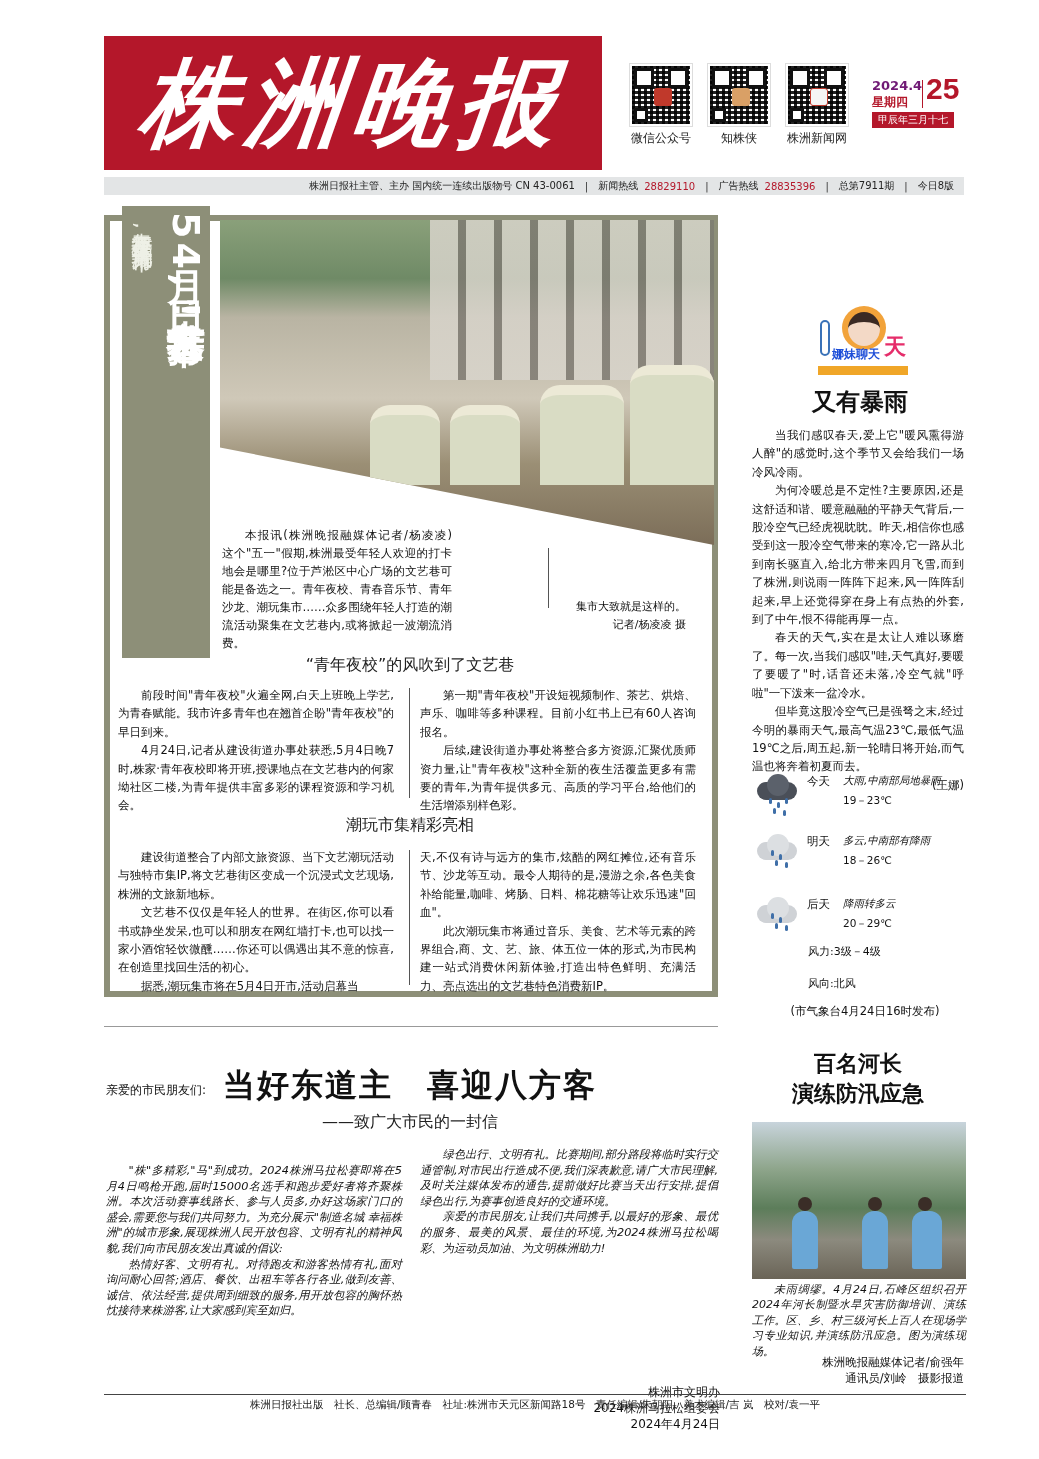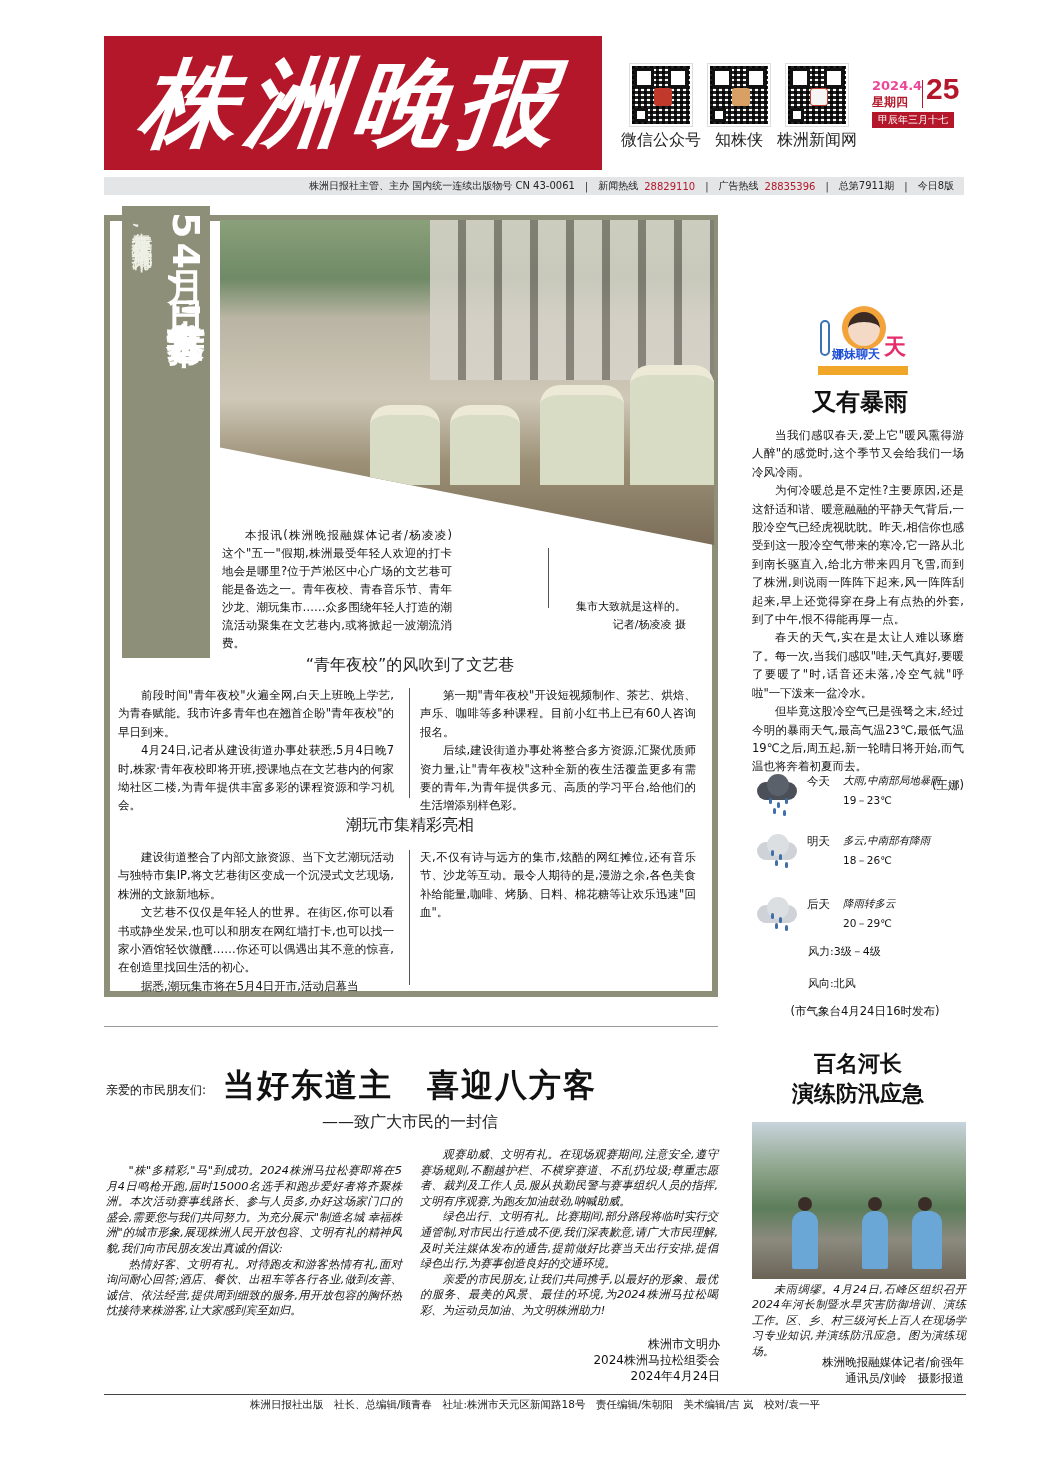--- a/index.html
+++ b/index.html
@@ -12,24 +12,24 @@
     .qr-group { position: absolute; top: 64px; display:flex; flex-direction:column; align-items:center; width: 70px; }
     .qr { width: 62px; height: 62px; background:
       repeating-linear-gradient(90deg, #222 0 3px, #fff 3px 6px),
       repeating-linear-gradient(0deg, #222 0 3px, #fff 3px 5px);
       background-blend-mode: multiply; position: relative; border: 2px solid #fff; outline: 1px solid #ddd; }
     .qr::before, .qr::after { content:""; position:absolute; width:14px; height:14px; border:3px solid #111; background:#fff; }
     .qr::before { left:2px; top:2px; }
     .qr::after { right:2px; top:2px; }
     .qr .qr-corner { position:absolute; left:2px; bottom:2px; width:14px; height:14px; border:3px solid #111; background:#fff; }
     .qr .qr-logo { position:absolute; left:22px; top:22px; width:18px; height:18px; border-radius:3px; }
-    .qr-label { font-size: 16px; margin-top: 4px; color:#222; white-space:nowrap;text-align:center; }
+    .qr-label { font-size: 12px; margin-top: 4px; color:#222; white-space:nowrap;text-align:center; }
 
     .date-block { position: absolute; left: 872px; top: 78px; width: 92px; }
-    .date-ym { color: #ec4899; font-size: 13px; font-weight: bold; position:absolute; left:0; top:0; }
+    .date-ym { color: #701a75; font-size: 13px; font-weight: bold; position:absolute; left:0; top:0; }
     .date-wd { color: #b4172a; font-size: 12px; font-weight: bold; position:absolute; left:0; top:16px; }
     .date-sep { position:absolute; left:50px; top:2px; width:1px; height:28px; background:#b4172a; }
     .date-day { color: #b4172a; font-size: 30px; font-weight: bold; position:absolute; left:54px; top:-6px; font-family:"Liberation Sans", sans-serif; }
     .date-lunar { position:absolute; left:0; top:34px; background:#b4172a; color:#fff; font-size:10px; padding:1px 6px; white-space:nowrap; }
 
     .infobar { position: absolute; left: 104px; top: 177px; width: 860px; height: 18px; background: #e3e5e6; font-size: 10px; display:flex; align-items:center; justify-content:flex-end; padding-right: 10px; gap: 6px; color:#222; }
     .infobar .red { color: #b4172a; }
     .infobar .sep { color:#333; padding: 0 4px; }
 
     .feature-frame { position:absolute; left:104px; top:215px; width:614px; height:782px; border-left:6px solid #8d8f78; border-right:6px solid #8d8f78; border-bottom:6px solid #8d8f78; border-top:6px solid #8d8f78; }
@@ -75,21 +75,21 @@
     .wind { position:absolute; left:808px; font-size:11px; }
     .issued { position:absolute; left:760px; top:1004px; width:210px; text-align:center; font-size:11.5px; }
 
     .rule-left { position:absolute; left:104px; top:1026px; width:614px; height:1px; background:#999; }
 
     .letter-title { position:absolute; left:104px; top:1064px; width:612px; text-align:center; font-size:32px; font-weight:bold; letter-spacing:2px; }
     .letter-sub { position:absolute; left:104px; top:1112px; width:612px; text-align:center; font-size:16px; color:#222; }
     .letter-col { position:absolute; font-size:11.3px; line-height:15.6px; text-align:justify; font-style: italic; }
     .letter-col p { text-indent: 2em; }
     .greeting { position:absolute; left:106px; top:1082px; font-size:12px; }
-    .sign { position:absolute; left:520px; width:200px; text-align:right; font-size:12px; line-height:16px; }
+    .sign { position:absolute; left:520px; width:200px; text-align:right; font-size:12px; line-height:16px;margin-top:48px; }
 
     .river-title { position:absolute; left:748px; top:1048px; width:220px; text-align:center; font-family:"DejaVu Serif", serif; font-size:22px; font-weight:bold; line-height:30px; }
     .river-photo { position:absolute; left:752px; top:1122px; width:214px; height:157px; background:
       linear-gradient(180deg, #c8d4dc 0%, #8ea58b 30%, #5c7d5a 55%, #8c8a7e 75%, #6a6457 100%); }
     .river-photo .person { position:absolute; bottom:10px; width:26px; height:58px; background:#6aa7d6; border-radius:12px 12px 2px 2px; }
     .river-photo .person::before { content:""; position:absolute; left:6px; top:-14px; width:14px; height:14px; border-radius:50%; background:#3a2d27; }
     .river-caption { position:absolute; left:752px; top:1282px; width:214px; font-size:11px; line-height:15.4px; text-align:justify; font-style: italic; }
     .river-credit { position:absolute; left:752px; width:212px; text-align:right; font-size:11.5px; line-height:16px; }
 
     .bottom-rule { position:absolute; left:104px; top:1394px; width:862px; height:1px; background:#444; }
@@ -185,20 +185,21 @@
 <div class="subhead" style="top:815px;">潮玩市集精彩亮相</div>
 
 <div class="col" style="left:118px; top:848px; width:276px;">
   <p>建设街道整合了内部文旅资源、当下文艺潮玩活动与独特市集IP,将文艺巷街区变成一个沉浸式文艺现场,株洲的文旅新地标。</p>
   <p>文艺巷不仅仅是年轻人的世界。在街区,你可以看书或静坐发呆,也可以和朋友在网红墙打卡,也可以找一家小酒馆轻饮微醺……你还可以偶遇出其不意的惊喜,在创造里找回生活的初心。</p>
   <p>据悉,潮玩集市将在5月4日开市,活动启幕当</p>
 </div>
 <div class="col-divider" style="left:409px; top:850px; height:135px;"></div>
 <div class="col" style="left:420px; top:848px; width:276px;">
   <p class="noindent">天,不仅有诗与远方的集市,炫酷的网红摊位,还有音乐节、沙龙等互动。最令人期待的是,漫游之余,各色美食补给能量,咖啡、烤肠、日料、棉花糖等让欢乐迅速"回血"。</p>
+  <p>此次潮玩集市将通过音乐、美食、艺术等元素的跨界组合,商、文、艺、旅、体五位一体的形式,为市民构建一站式消费休闲新体验,打造出特色鲜明、充满活力、亮点选出的文艺巷特色消费新IP。</p>
 </div>
 
 <div class="rule-left"></div>
 
 <div class="weather-logo">
   <div class="sun"></div>
   <div class="face"></div>
   <div class="thermo"></div>
   <div class="brand">娜妹聊天</div>
   <div class="tian">天</div>
@@ -264,21 +265,20 @@
 
 <div class="letter-title">当好东道主　喜迎八方客</div>
 <div class="letter-sub">——致广大市民的一封信</div>
 <div class="greeting">亲爱的市民朋友们:</div>
 
 <div class="letter-col" style="left:106px; top:1163px; width:296px;">
   <p>"株"多精彩,"马"到成功。2024株洲马拉松赛即将在5月4日鸣枪开跑,届时15000名选手和跑步爱好者将齐聚株洲。本次活动赛事线路长、参与人员多,办好这场家门口的盛会,需要您与我们共同努力。为充分展示"制造名城 幸福株洲"的城市形象,展现株洲人民开放包容、文明有礼的精神风貌,我们向市民朋友发出真诚的倡议:</p>
   <p>热情好客、文明有礼。对待跑友和游客热情有礼,面对询问耐心回答;酒店、餐饮、出租车等各行各业,做到友善、诚信、依法经营,提供周到细致的服务,用开放包容的胸怀热忱接待来株游客,让大家感到宾至如归。</p>
 </div>
 <div class="letter-col" style="left:420px; top:1147px; width:298px;">
-  <p>观赛助威、文明有礼。在现场观赛期间,注意安全,遵守赛场规则,不翻越护栏、不横穿赛道、不乱扔垃圾;尊重志愿者、裁判及工作人员,服从执勤民警与赛事组织人员的指挥,文明有序观赛,为跑友加油鼓劲,呐喊助威。</p>
   <p>绿色出行、文明有礼。比赛期间,部分路段将临时实行交通管制,对市民出行造成不便,我们深表歉意,请广大市民理解,及时关注媒体发布的通告,提前做好比赛当天出行安排,提倡绿色出行,为赛事创造良好的交通环境。</p>
   <p>亲爱的市民朋友,让我们共同携手,以最好的形象、最优的服务、最美的风景、最佳的环境,为2024株洲马拉松喝彩、为运动员加油、为文明株洲助力!</p>
 </div>
 <div class="sign" style="top:1336px;">
   <div>株洲市文明办</div>
   <div>2024株洲马拉松组委会</div>
   <div>2024年4月24日</div>
 </div>
 
 <div class="river-title">

